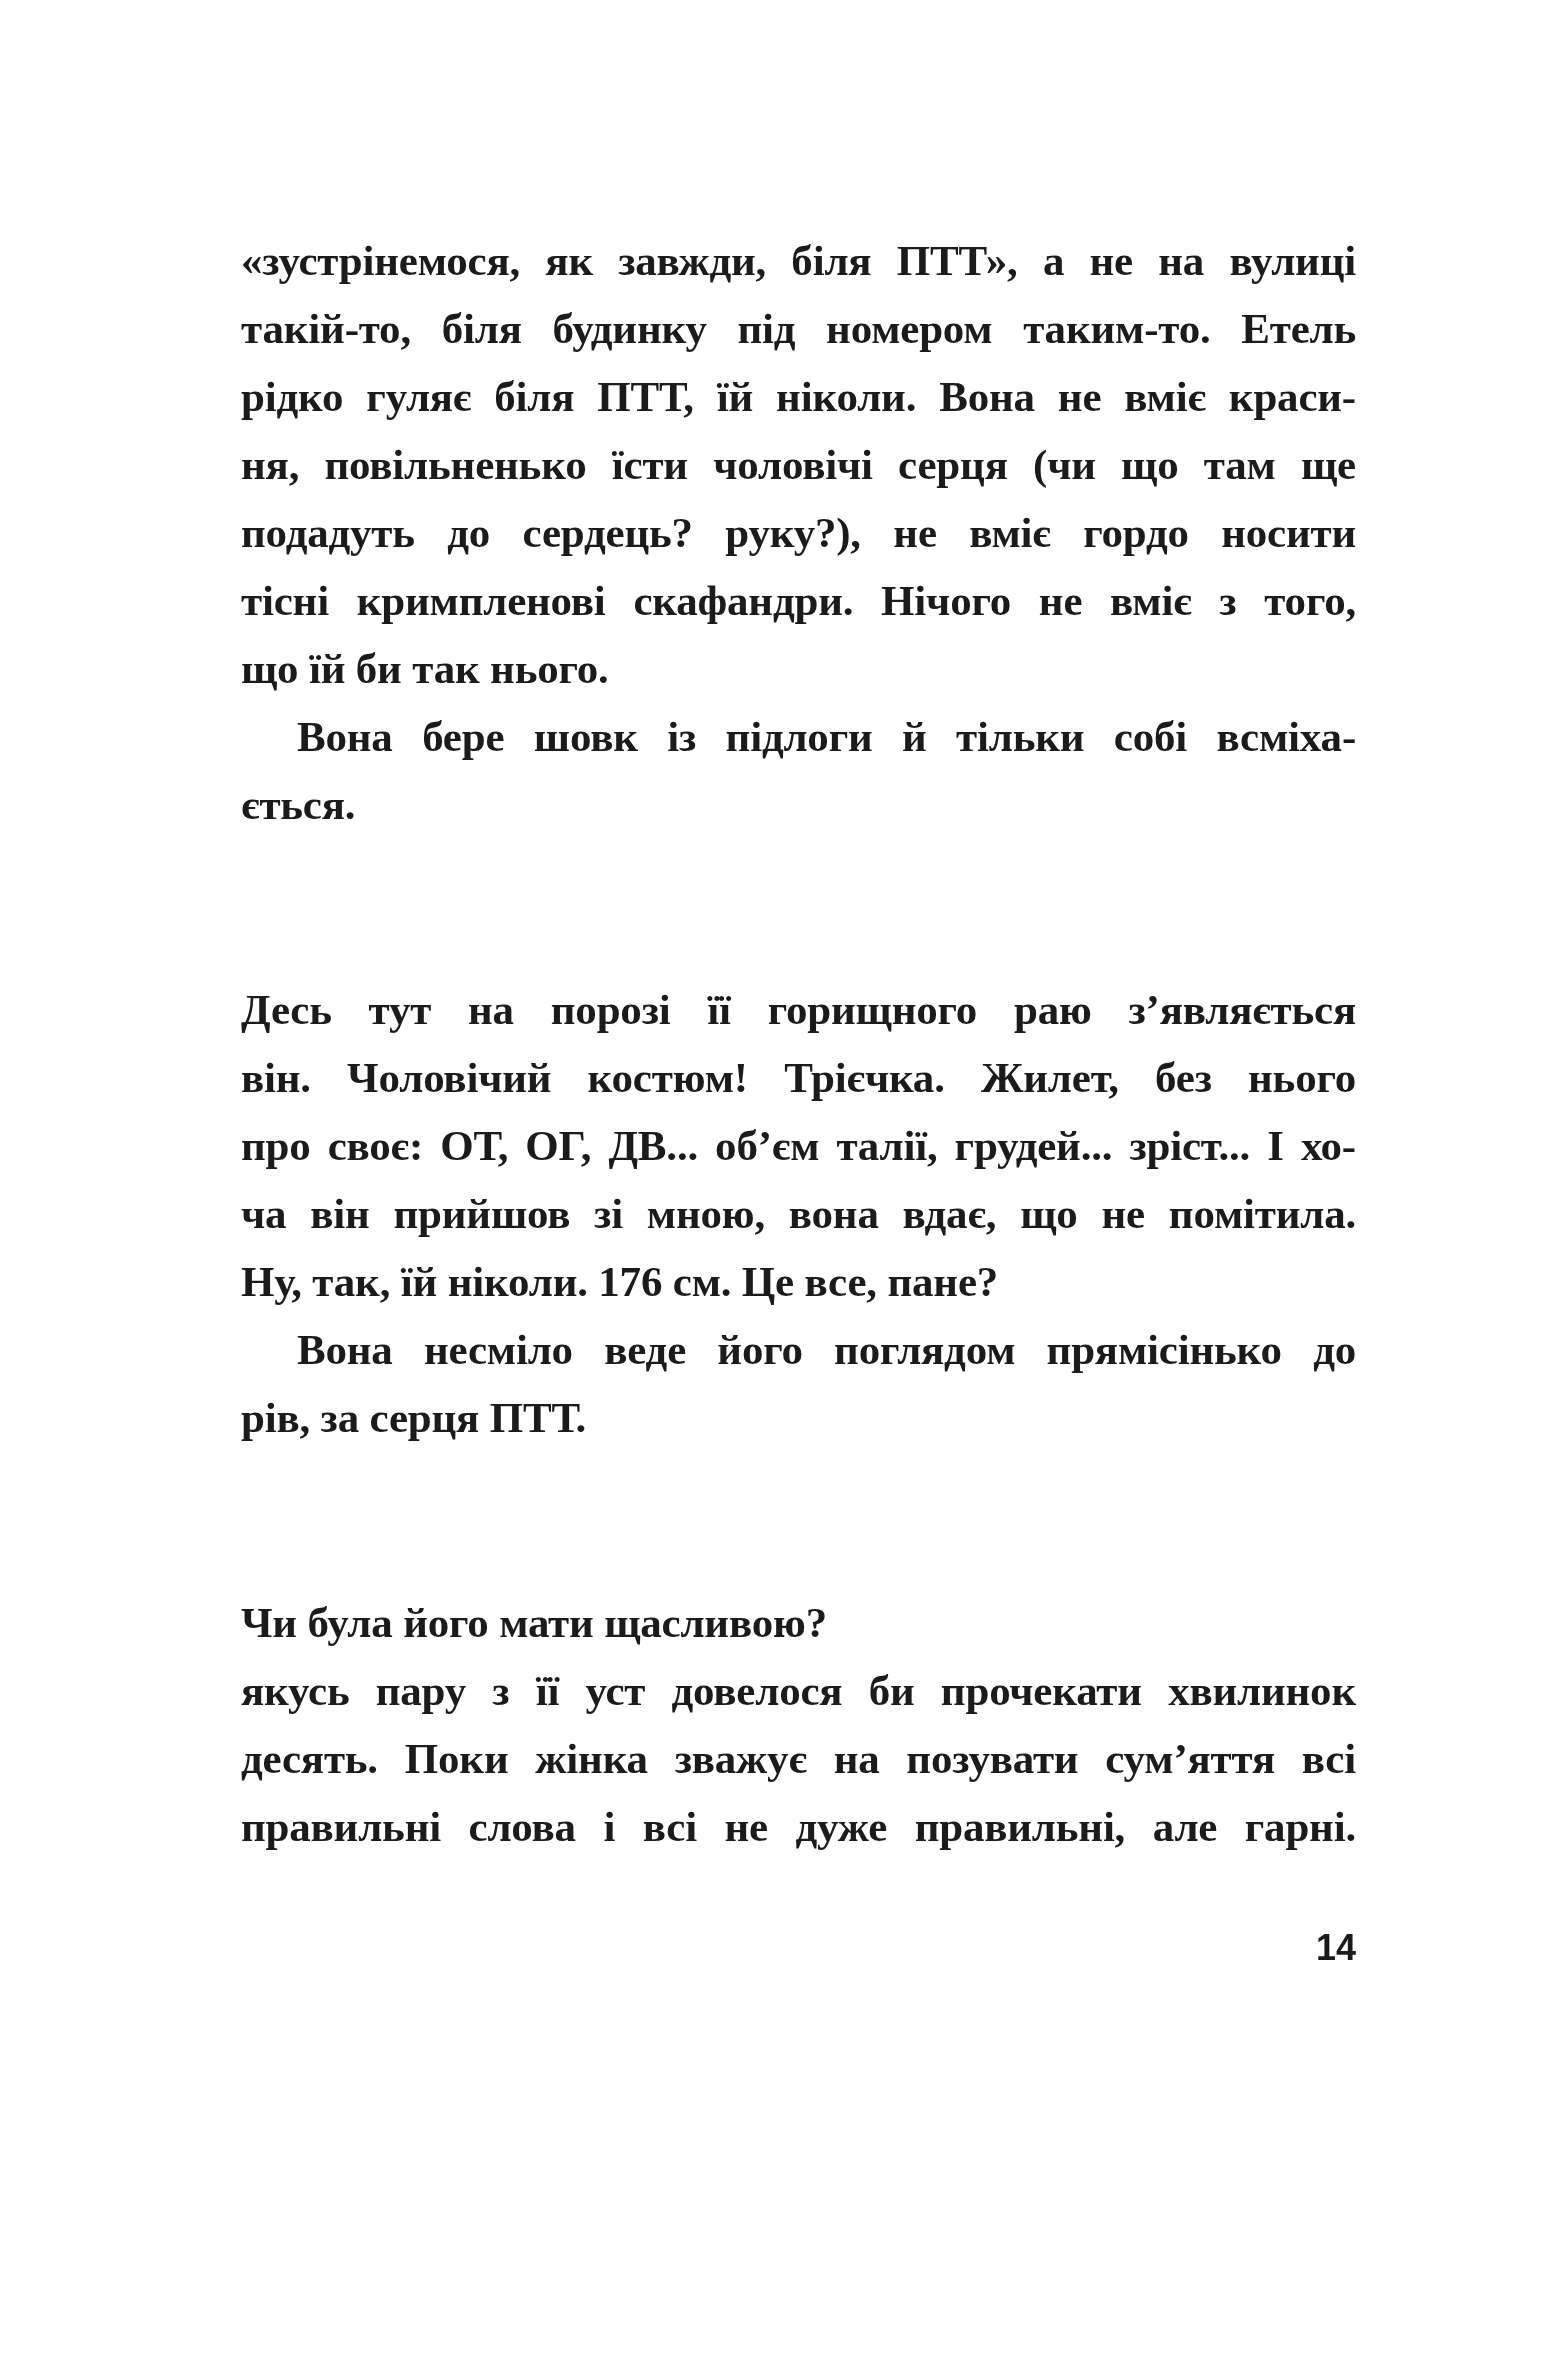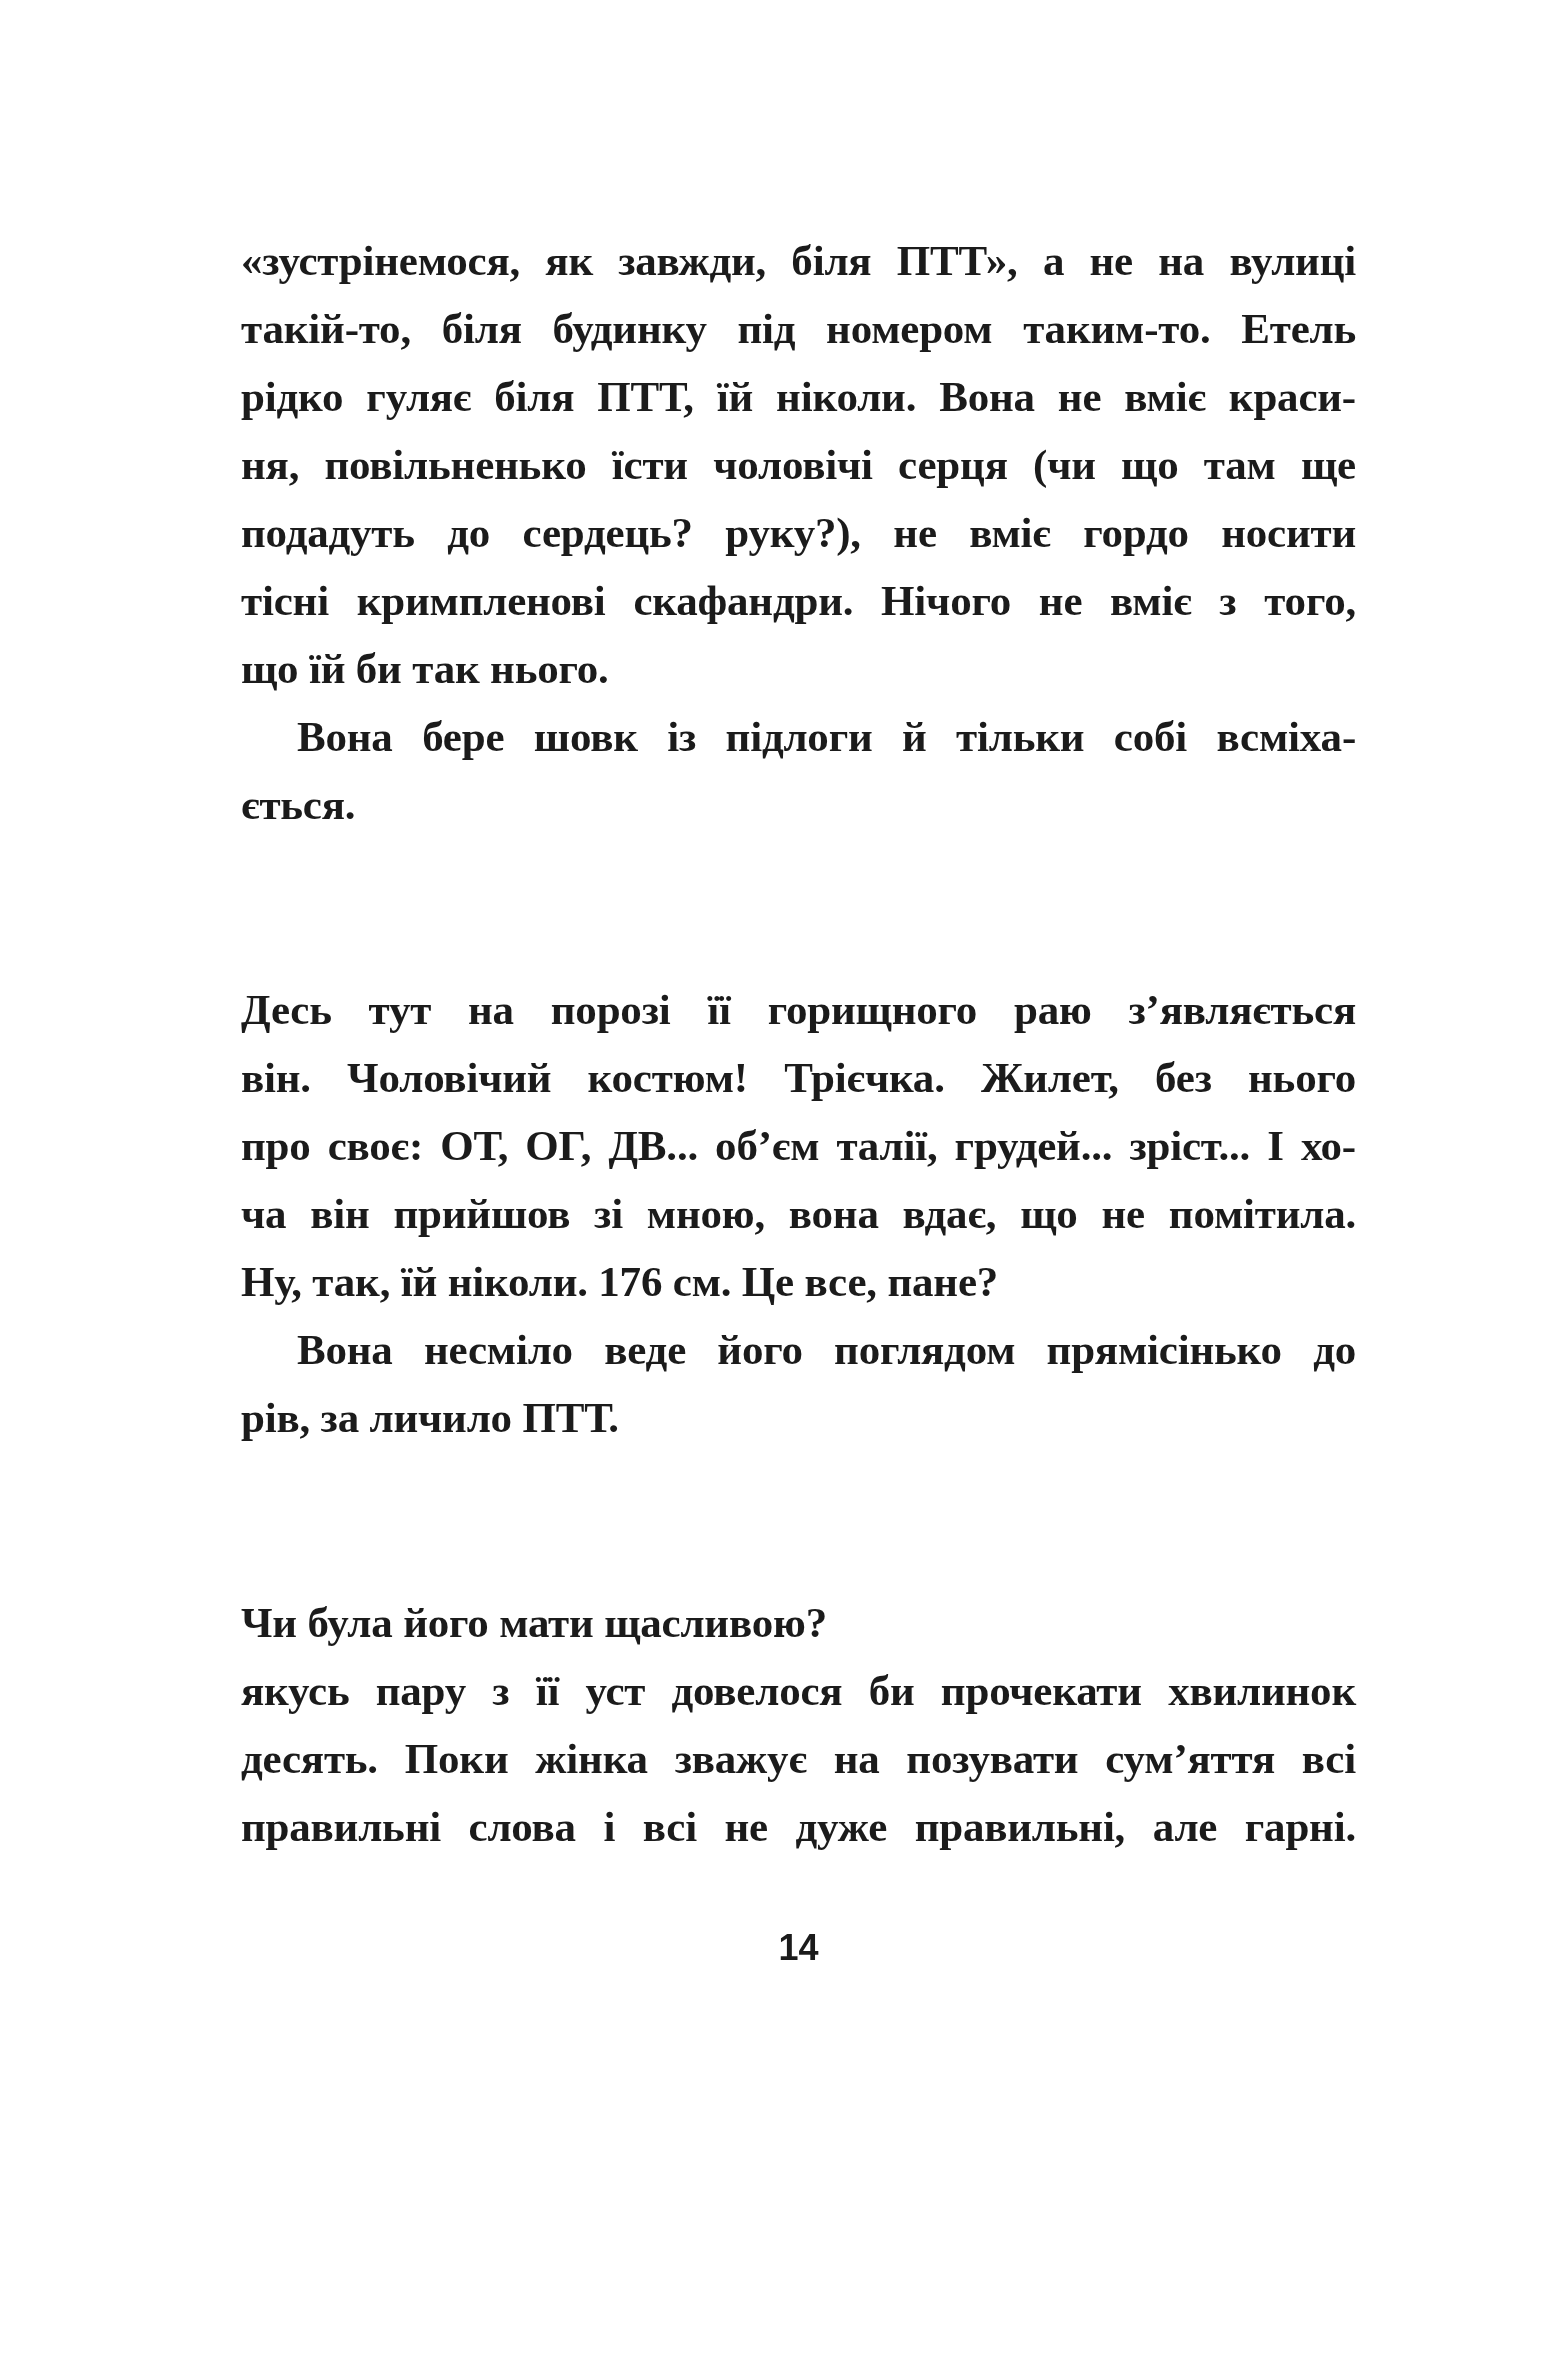--- a/index.html
+++ b/index.html
@@ -40,21 +40,21 @@
   }
   .ln.indent {
     text-indent: 56px;
   }
   .section-gap {
     height: 137px;
   }
   .folio {
     margin-top: 64px;
     width: 100%;
-    text-align: center;
+    text-align: right;
     font-family: "Liberation Sans", sans-serif;
     font-size: 36px;
     line-height: 45px;
     color: #1b1b1b;
   }
 </style>
 </head>
 <body>
 
 <div class="page">
@@ -71,21 +71,21 @@
     <div class="ln end">ється.</div>
 
     <div class="section-gap"></div>
 
     <div class="ln">Десь тут на порозі її горищного раю з’являється</div>
     <div class="ln">він. Чоловічий костюм! Трієчка. Жилет, без нього</div>
     <div class="ln">про своє: ОТ, ОГ, ДВ... об’єм талії, грудей... зріст... І хо-</div>
     <div class="ln">ча він прийшов зі мною, вона вдає, що не помітила.</div>
     <div class="ln end">Ну, так, їй ніколи. 176 см. Це все, пане?</div>
     <div class="ln indent">Вона несміло веде його поглядом прямісінько до</div>
-    <div class="ln end">рів, за личило ПТТ.</div>
+    <div class="ln end">рів, за серця ПТТ.</div>
 
     <div class="section-gap"></div>
 
     <div class="ln end">Чи була його мати щасливою?</div>
     <div class="ln">якусь пару з її уст довелося би прочекати хвилинок</div>
     <div class="ln">десять. Поки жінка зважує на позувати сум’яття всі</div>
     <div class="ln">правильні слова і всі не дуже правильні, але гарні.</div>
 
     <div class="folio">14</div>
   </div>

